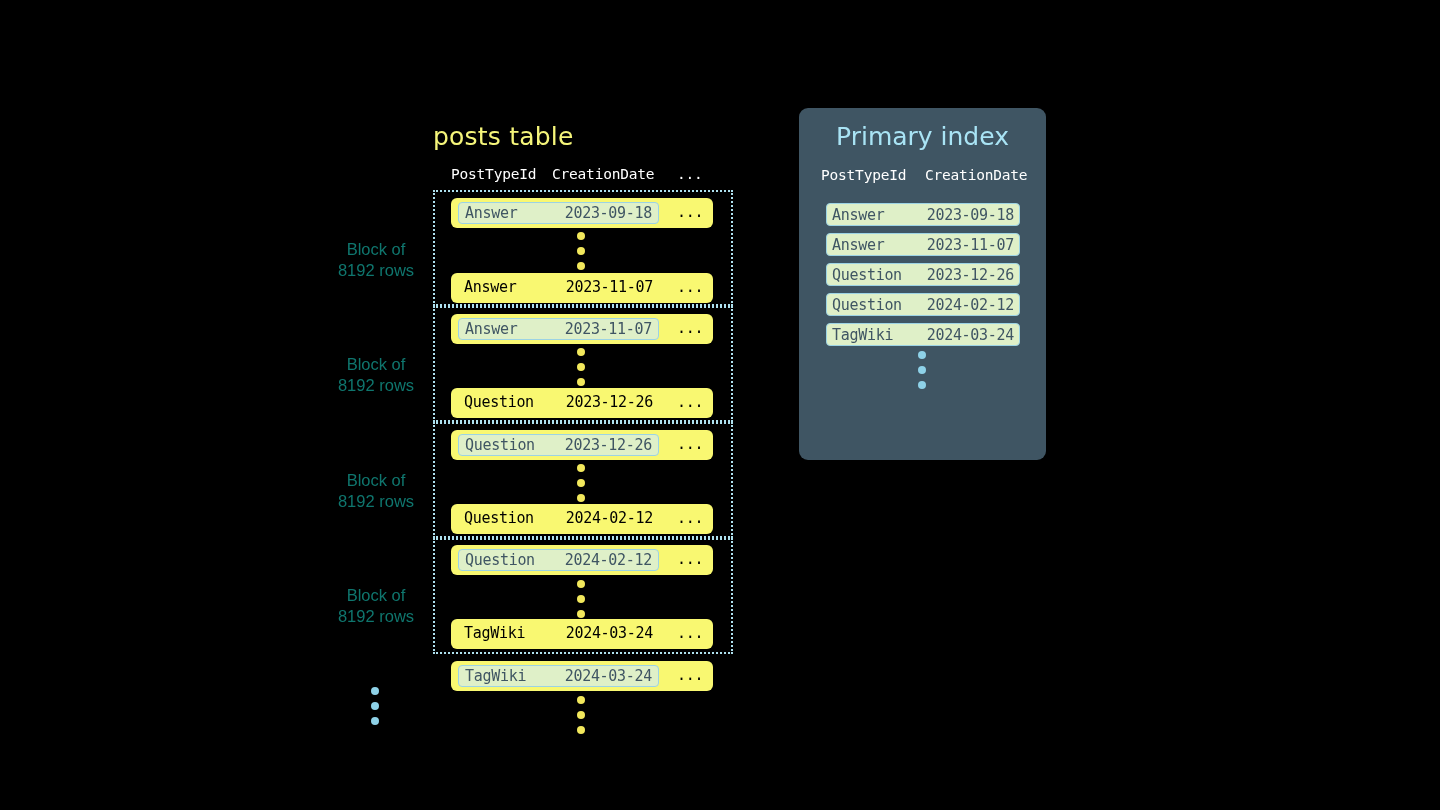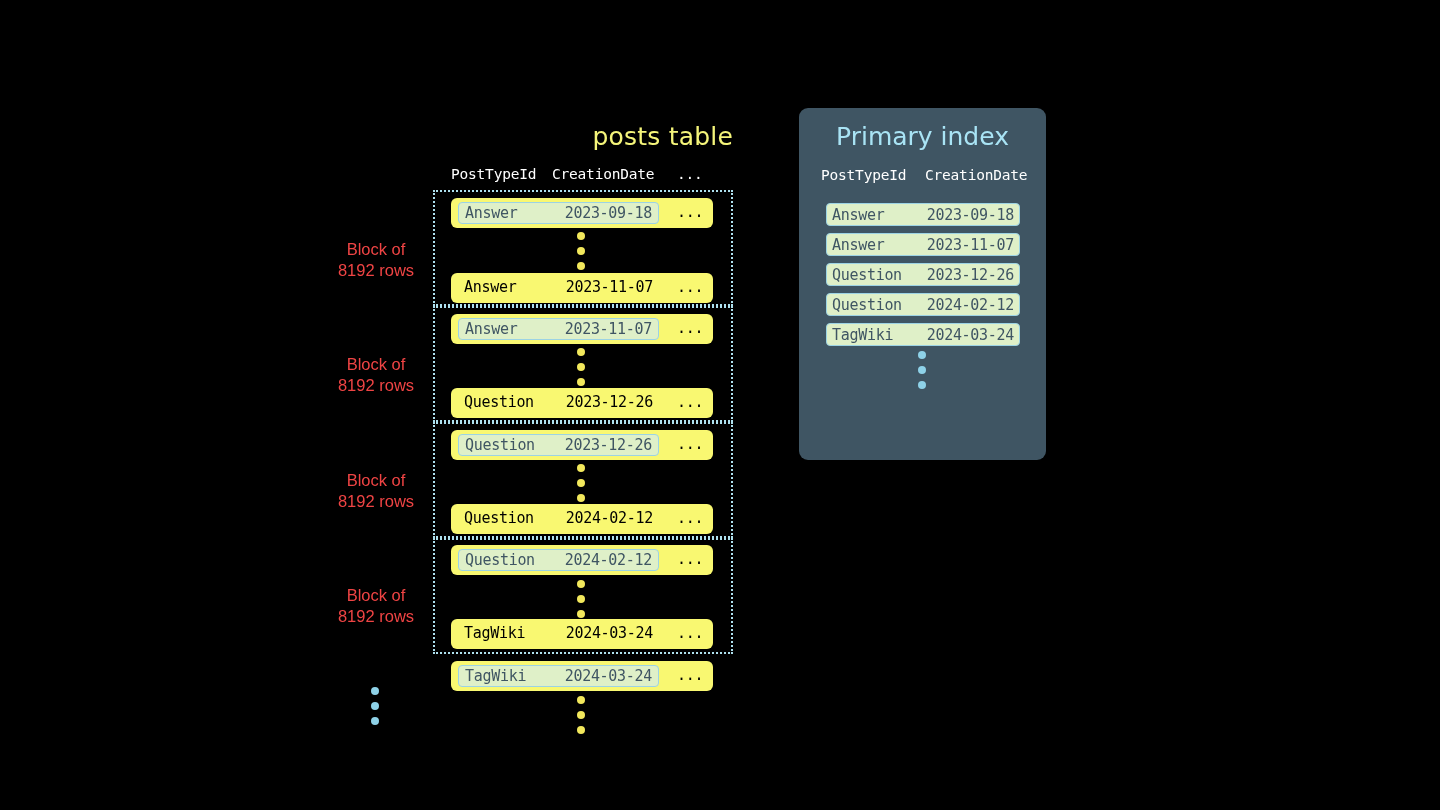--- a/index.html
+++ b/index.html
@@ -21,21 +21,21 @@
     height: 810px;
     background: #000000;
   }
 
   
   #posts-table-title {
     position: absolute;
     left: 433px;
     top: 122px;
     width: 300px;
-    text-align: right;
+    text-align: left;
     color: #f5f57a;
     font-size: 25px;
     font-weight: 400;
     letter-spacing: 0.2px;
     font-family: "DejaVu Sans", sans-serif;
     white-space: nowrap;
   }
 
   #posts-table-headers {
     position: absolute;
@@ -125,21 +125,21 @@
     border-radius: 50%;
     margin-bottom: 7px;
   }
   .vdots.yellow i { background: #f2e85c; }
   .vdots.blue i { background: #8ed2e8; }
 
   .block-label {
     position: absolute;
     width: 140px;
     text-align: center;
-    color: #ef4444;
+    color: #0f766e;
     font-size: 16.5px;
     line-height: 21px;
     font-family: "Liberation Sans", sans-serif;
   }
 
   
   #primary-index-panel {
     position: absolute;
     left: 799px;
     top: 108px;

